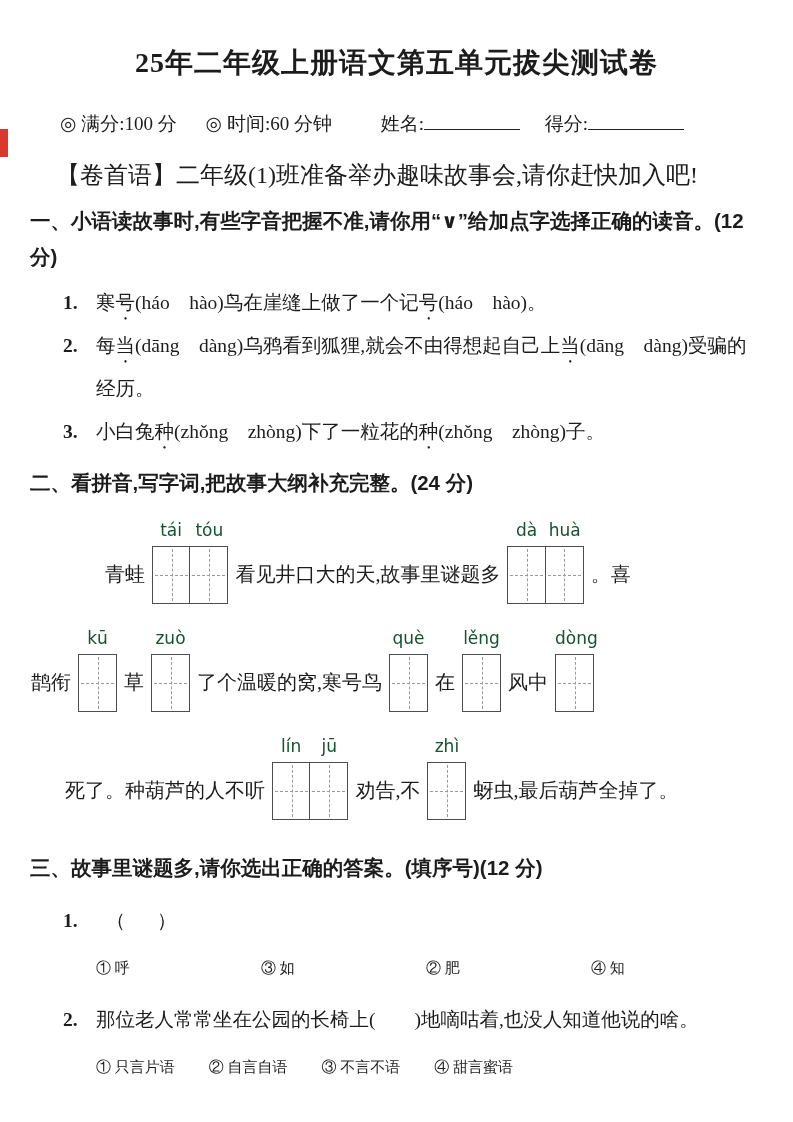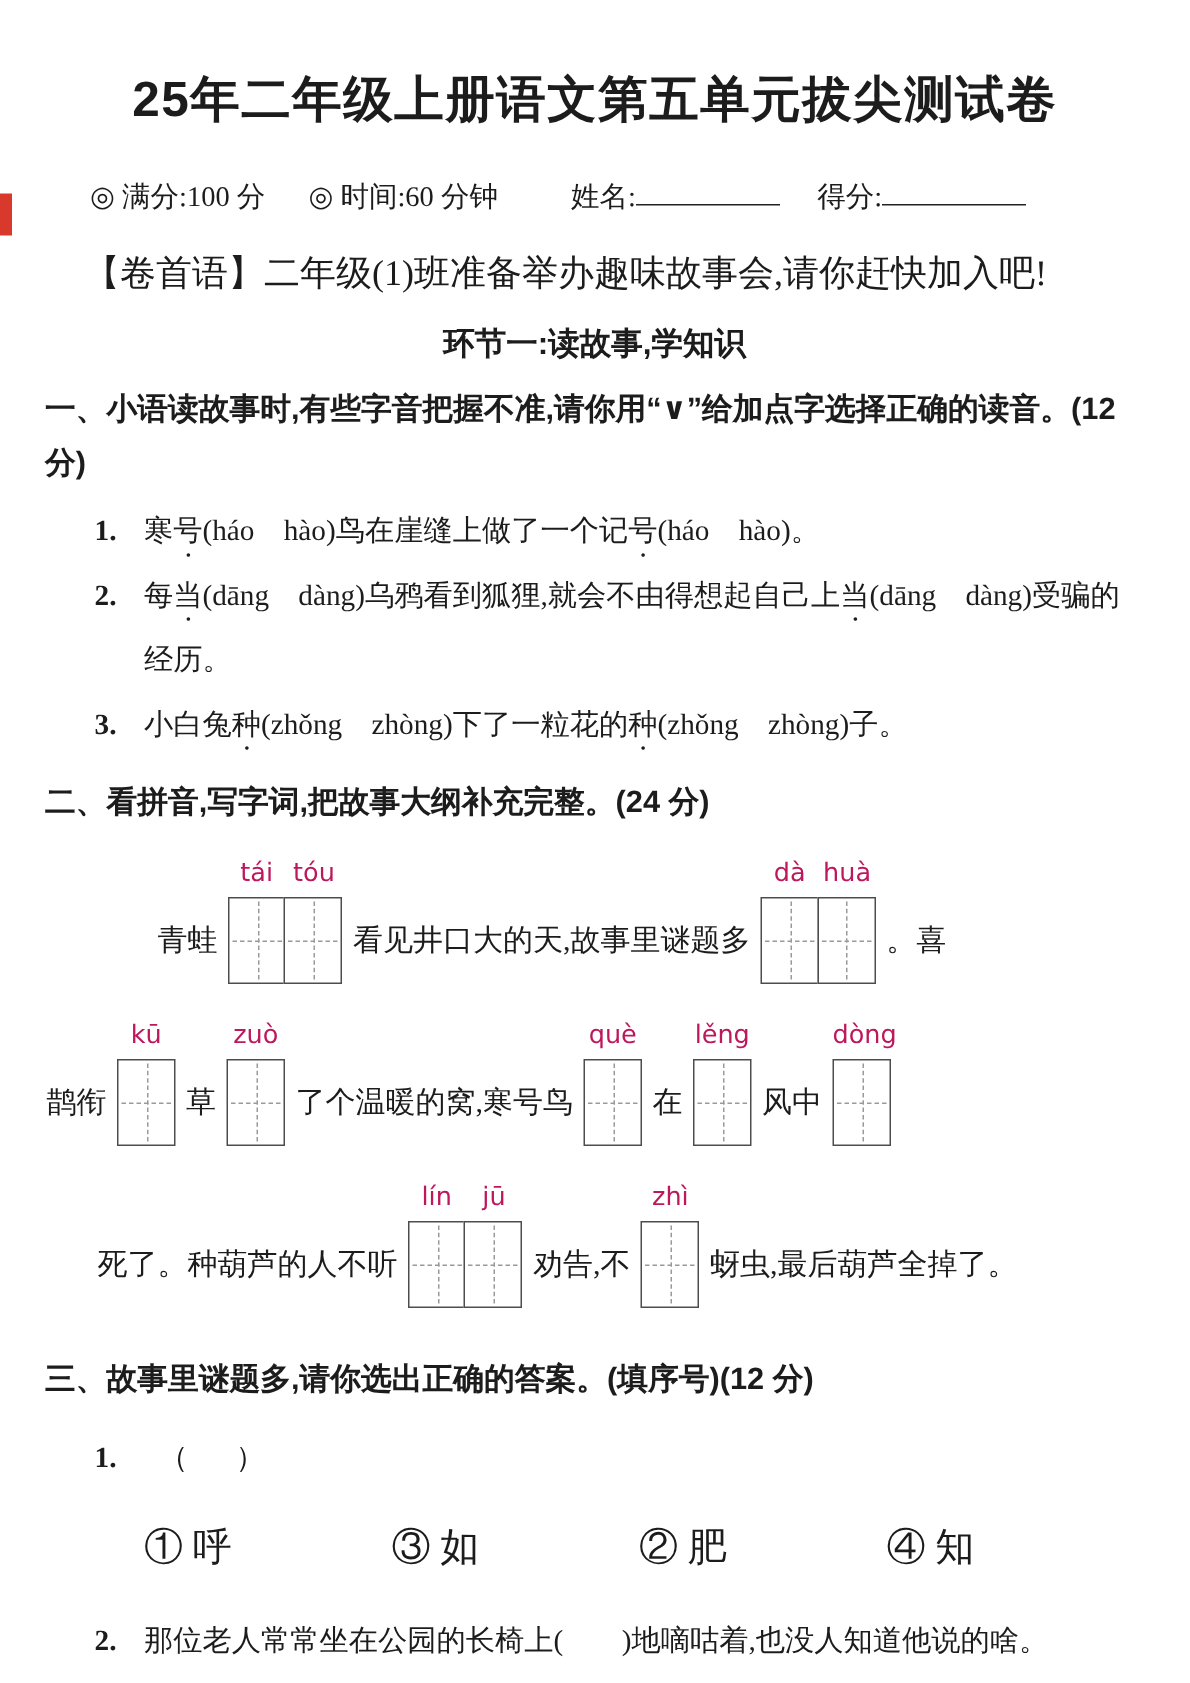--- a/index.html
+++ b/index.html
@@ -6,22 +6,22 @@
   html,body { background:#ffffff; }
   body {
     width:793px; min-height:1122px; position:relative;
     font-family:"Liberation Serif","DejaVu Serif",serif;
     color:#1c1c1c;
   }
   .red-mark { position:absolute; left:0; top:129px; width:8px; height:28px; }
 
   .title {
     margin-top:44px; text-align:center;
-    font-family:Liberation Sans, sans-serif;
-    font-weight:bold; font-size:33px; letter-spacing:1px;
+    font-family:Liberation Serif, serif;
+    font-weight:bold; font-size:28px; letter-spacing:1px;
   }
 
   .meta { margin:28px 30px 0 60px; font-size:19px; white-space:nowrap; }
   .meta .m-item { margin-right:24px; }
   .meta .m-item2 { margin-right:44px; }
   .blank-group { margin-right:20px; }
   .blank-line { display:inline-block; width:96px; height:1.05em; border-bottom:1.6px solid #222; vertical-align:baseline; }
 
   .intro { margin:22px 30px 0 56px; font-size:24px; }
 
@@ -46,39 +46,39 @@
   
   .fill-row { display:flex; align-items:center; font-size:20px; white-space:nowrap; }
   .fill-row .ft { margin:0 3px; }
   .row1 { margin-top:44px; margin-left:102px; }
   .row2 { margin-top:50px; margin-left:28px; }
   .row3 { margin-top:50px; margin-left:62px; }
   .box-wrap { position:relative; display:inline-block; margin:0 4px; }
   .pinyin { position:absolute; top:-26px; left:0; width:100%; display:flex; }
   .pinyin span {
     flex:1; text-align:center; font-size:17px;
-    font-family:"DejaVu Sans","Liberation Sans",sans-serif; color:#be185d;
+    font-family:"DejaVu Sans","Liberation Sans",sans-serif; color:#14532d;
   }
   .cells { display:flex; }
   .cell { position:relative; width:39px; height:58px; border:1.6px solid #4d4d4d; background:#fff; }
   .cell + .cell { margin-left:-1.6px; }
   .cell::before { content:""; position:absolute; left:2px; right:2px; top:50%; border-top:1px dashed #9a9a9a; }
   .cell::after  { content:""; position:absolute; top:2px; bottom:2px; left:50%; border-left:1px dashed #9a9a9a; }
 
   .sec-heading.s3 { margin-top:30px; }
 
   .q-line { display:flex; margin:14px 30px 0 63px; font-size:19.5px; line-height:2.2; }
   .q-line .q-num { width:33px; font-weight:bold; }
   .q-line .q-text { flex:1; }
   .q-line .q-ans { margin-left:10px; letter-spacing:6px; }
 
   .q-block { position:relative; margin:14px 30px 0 63px; padding-left:33px; font-size:19.5px; line-height:2.2; }
   .q-block .num { position:absolute; left:0; top:0; font-weight:bold; }
 
-  .options { display:flex; margin:10px 30px 0 96px; font-size:26px; line-height:2.1; }
+  .options { display:flex; margin:10px 30px 0 96px; font-size:15px; line-height:2.1; }
   .options.wide .opt { width:165px; }
   .options.tight .opt { margin-right:34px; }
 </style>
 </head>
 <body>
 
 <div class="page">
 
   <div class="red-mark" style="background: rgb(217, 57, 44);"></div>
 
@@ -86,21 +86,20 @@
 
   <div class="meta">
     <span class="m-item">◎ 满分:100 分</span>
     <span class="m-item m-item2">◎ 时间:60 分钟</span>
     <span class="blank-group"><span>姓名:</span><span class="blank-line"></span></span>
     <span class="blank-group"><span>得分:</span><span class="blank-line"></span></span>
   </div>
 
   <p class="intro">【卷首语】二年级(1)班准备举办趣味故事会,请你赶快加入吧!</p>
 
-  <h2 class="part-heading">环节一:读故事,学知识</h2>
 
   <h3 class="sec-heading">一、小语读故事时,有些字音把握不准,请你用“∨”给加点字选择正确的读音。(12 分)</h3>
 
   <div class="items">
     <div class="item">
       <span class="num">1.</span>
       <span class="item-text"><span>寒</span><span class="dotted">号</span><span>(háo　hào)鸟在崖缝上做了一个记</span><span class="dotted">号</span><span>(háo　hào)。</span></span>
     </div>
     <div class="item">
       <span class="num">2.</span>

